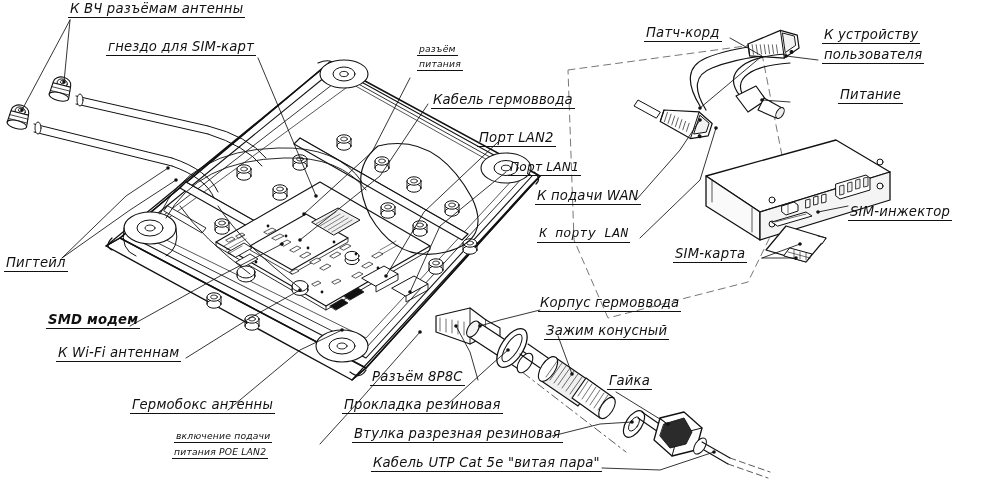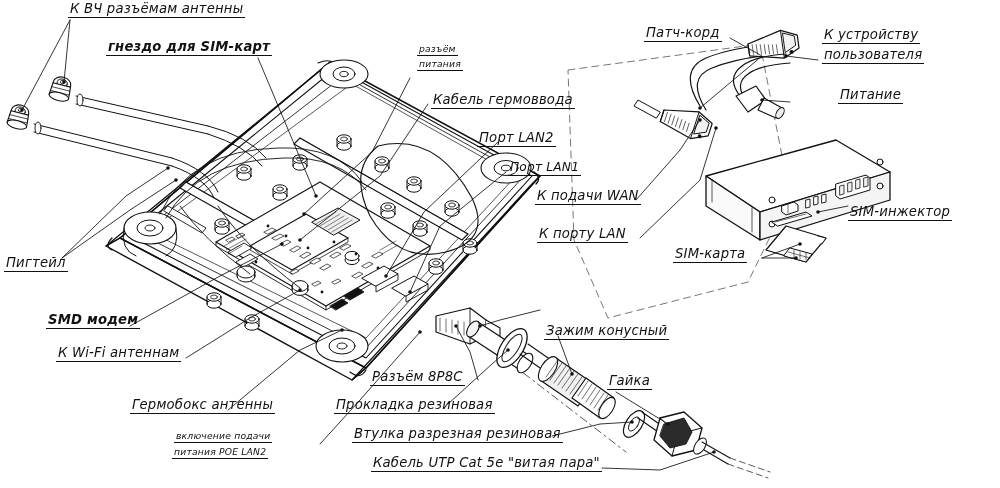--- a/index.html
+++ b/index.html
@@ -398,39 +398,40 @@
           <circle cx="818" cy="212" r="1.8"></circle>
         <circle cx="800" cy="244" r="1.8"></circle>
           <circle cx="796" cy="258" r="1.8"></circle>
         <circle cx="700" cy="120" r="1.8"></circle>
           <circle cx="716" cy="128" r="1.8"></circle>
       </g>
     </g>
   </svg>
 
   <div class="lbl big" style="left:68px;  top:2px;">К ВЧ разъёмам антенны</div>
-  <div class="lbl big" style="left:106px; top:40px;font-weight:bold;">гнездо для SIM-карт</div>
+  <div class="lbl big" style="left:106px; top:40px;">гнездо для SIM-карт</div>
   <div class="lbl sml" style="left:417px; top:44px;">разъём</div>
   <div class="lbl sml" style="left:417px; top:59px;">питания</div>
   <div class="lbl big" style="left:431px; top:93px;">Кабель гермоввода</div>
   <div class="lbl big" style="left:477px; top:131px;">Порт LAN2</div>
   <div class="lbl mid" style="left:508px; top:161px;">Порт LAN1</div>
   <div class="lbl big" style="left:535px; top:189px;">К подачи WAN</div>
-  <div class="lbl big" style="left:537px; top:227px;">К порту LAN</div>
+  <div class="lbl big" style="left:537px; top:227px;font-family:Liberation Mono, monospace;">К порту LAN</div>
 
   <div class="lbl big" style="left:4px;   top:256px;">Пигтейл</div>
   <div class="lbl big" style="left:46px;  top:313px;font-weight:bold;">SMD модем</div>
   <div class="lbl big" style="left:56px;  top:346px;">К Wi-Fi антеннам</div>
   <div class="lbl big" style="left:82px;  top:398px;margin-left:48px;">Гермобокс антенны</div>
   <div class="lbl sml" style="left:174px; top:431px;">включение подачи</div>
   <div class="lbl sml" style="left:172px; top:447px;">питания POE LAN2</div>
 
+  <div class="lbl big" style="left:538px; top:296px;">Корпус гермоввода</div>
   <div class="lbl big" style="left:544px; top:324px;">Зажим конусный</div>
   <div class="lbl big" style="left:370px; top:370px;">Разъём 8P8C</div>
-  <div class="lbl big" style="left:334px; top:398px;">Прокладка резиновая</div>
+  <div class="lbl big" style="left:342px; top:398px;">Прокладка резиновая</div>
   <div class="lbl big" style="left:352px; top:427px;">Втулка разрезная резиновая</div>
   <div class="lbl big" style="left:607px; top:374px;">Гайка</div>
   <div class="lbl big" style="left:371px; top:456px;">Кабель UTP Cat 5e "витая пара"</div>
 
   <div class="lbl big" style="left:644px; top:26px;">Патч-корд</div>
   <div class="lbl big" style="left:822px; top:28px;">К устройству</div>
   <div class="lbl big" style="left:822px; top:48px;">пользователя</div>
   <div class="lbl big" style="left:838px; top:88px;">Питание</div>
   <div class="lbl big" style="left:848px; top:205px;">SIM-инжектор</div>
   <div class="lbl big" style="left:673px; top:247px;">SIM-карта</div>

